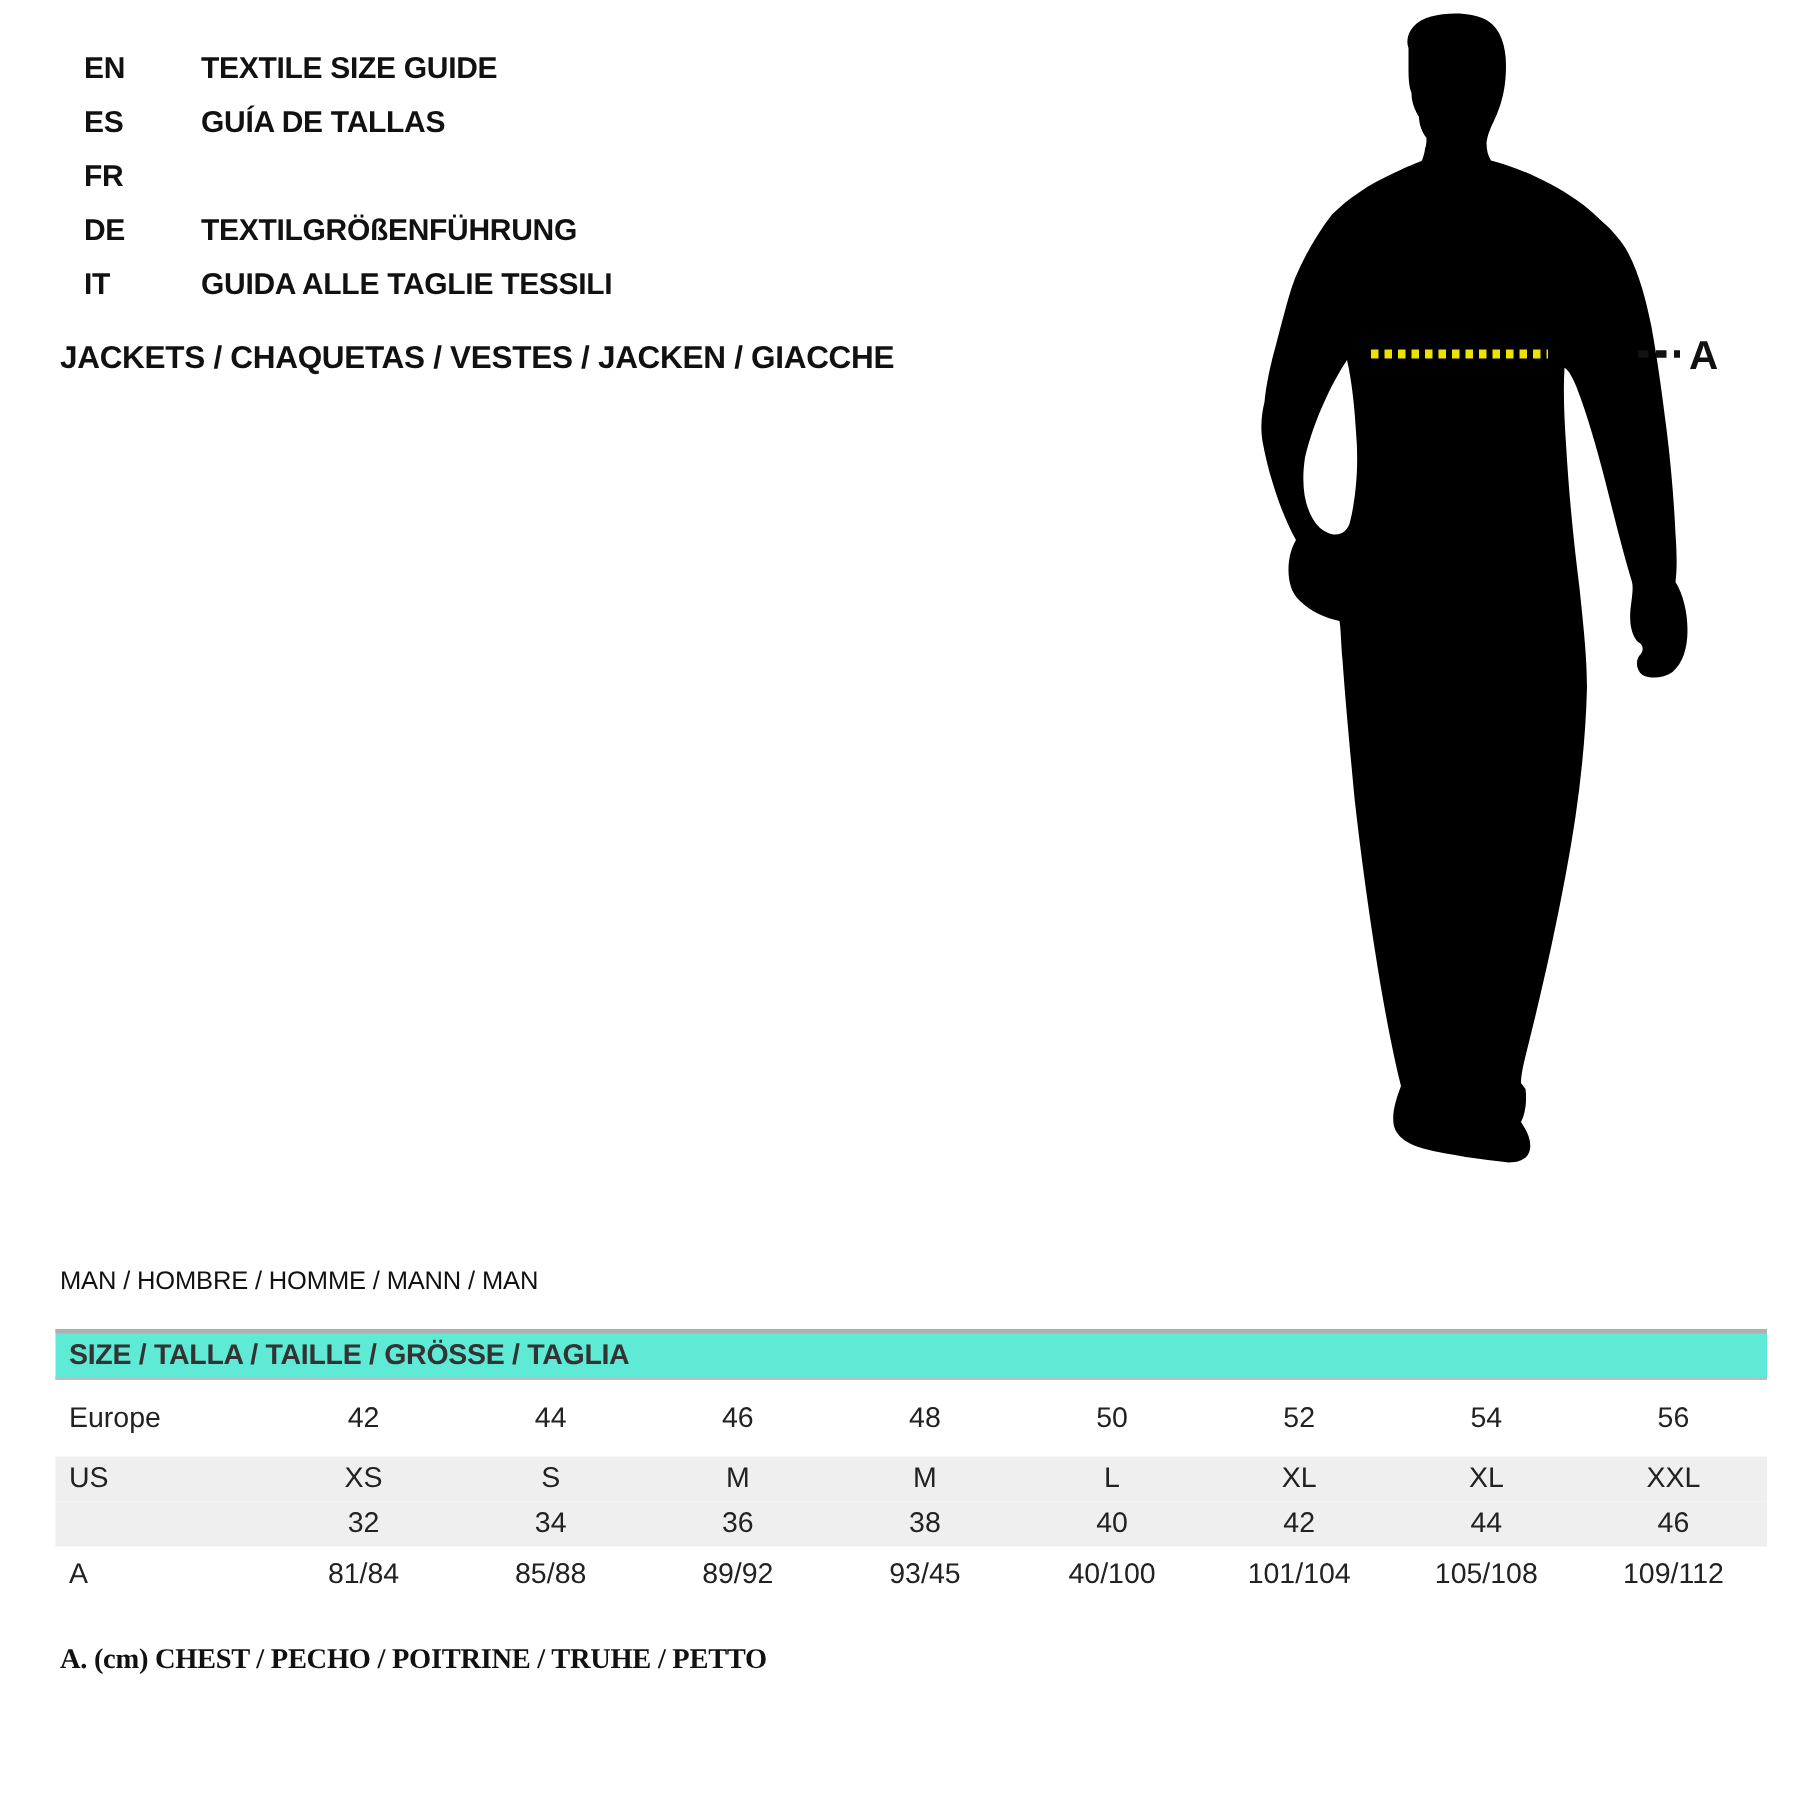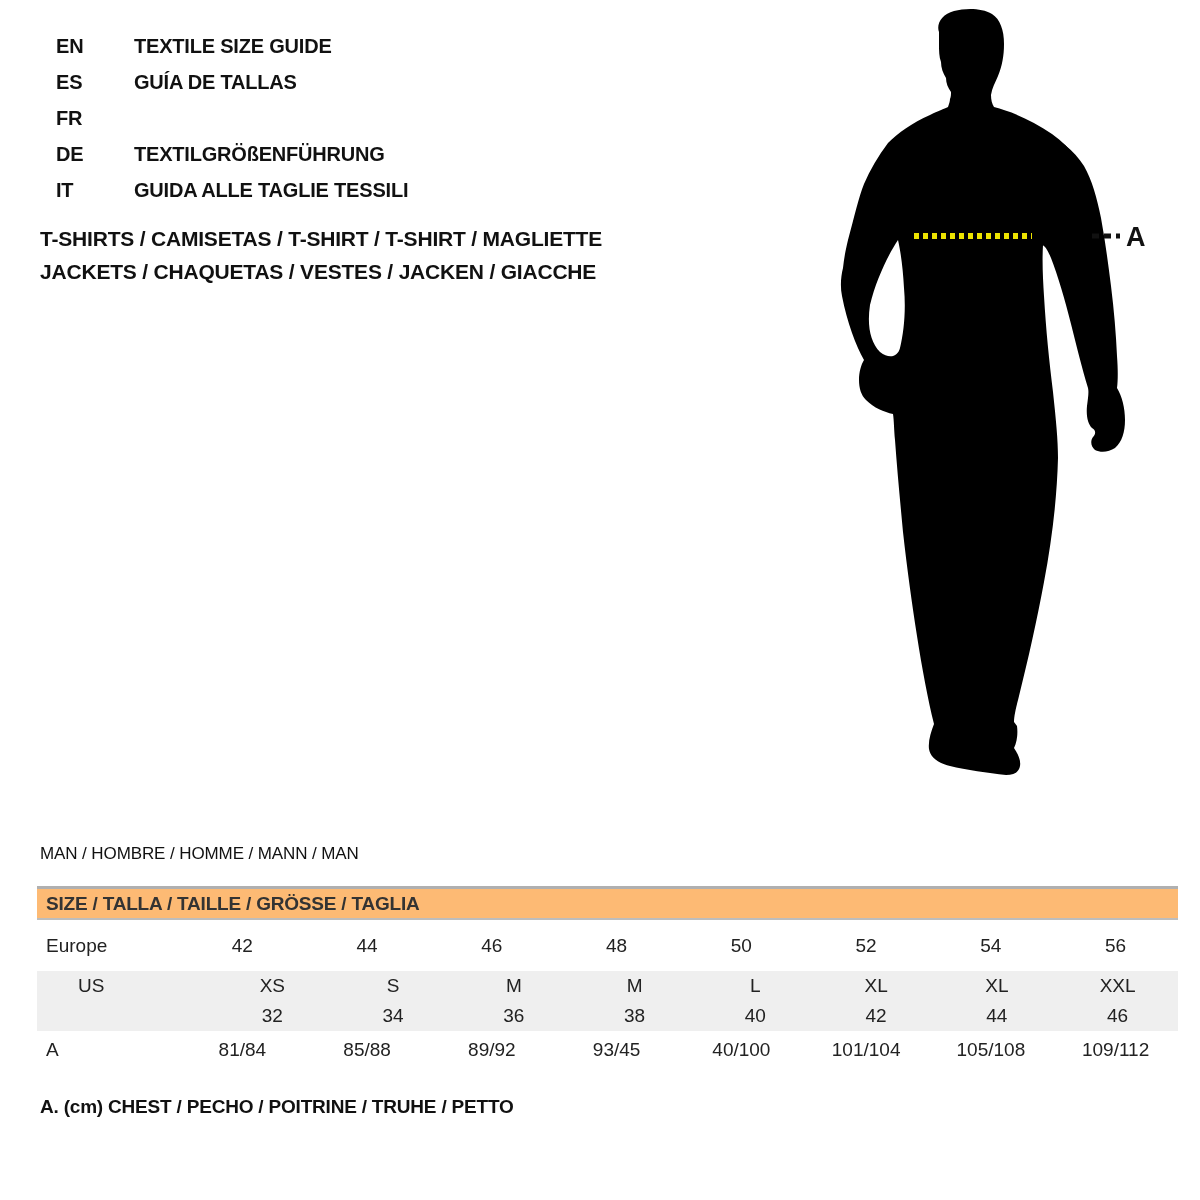--- a/index.html
+++ b/index.html
@@ -14,33 +14,33 @@
   .lang-label{white-space:nowrap;}
   
   .categories{position:absolute;left:40px;top:222px;font-weight:bold;font-size:21px;line-height:33px;letter-spacing:-0.2px;}
   
   .figure{position:absolute;left:830px;top:0;width:330px;height:790px;}
   
   .section-title{position:absolute;left:40px;top:844px;font-size:17px;font-weight:normal;letter-spacing:-0.1px;}
   
   .size-table{position:absolute;left:37px;top:886px;width:1141px;}
   .table-header{
-    background:#fdba74;border-top:3px solid #b0b0b0;border-bottom:2px solid #bdbdbd;
+    background:#5eead4;border-top:3px solid #b0b0b0;border-bottom:2px solid #bdbdbd;
     height:29px;line-height:29px;padding-left:9px;font-size:19px;font-weight:bold;color:#333;
     letter-spacing:-0.2px;
   }
   .trow{display:flex;align-items:center;font-size:19px;color:#222;}
   .trow.h34{height:51px;}
-  .trow.h30{height:30px;padding-left:32px;}
+  .trow.h30{height:30px;}
   .trow.h38{height:38px;}
   .trow.stripe{background:#efefef;}
   .rlabel{width:134px;flex:0 0 134px;padding-left:9px;}
   .cell{flex:1;text-align:center;}
   
-  .footer-note{position:absolute;left:40px;top:1096px;font-size:19px;font-weight:bold;letter-spacing:-0.2px;}
+  .footer-note{position:absolute;left:40px;top:1096px;font-size:19px;font-weight:bold;letter-spacing:-0.2px;font-family:Liberation Serif, serif;}
 </style>
 </head>
 <body>
 
 <div class="lang-block">
   <div class="lang-row">
     <span class="lang-code">EN</span>
     <span class="lang-label">TEXTILE SIZE GUIDE</span>
   </div>
   <div class="lang-row">
@@ -54,21 +54,20 @@
     <span class="lang-code">DE</span>
     <span class="lang-label">TEXTILGRÖßENFÜHRUNG</span>
   </div>
   <div class="lang-row">
     <span class="lang-code">IT</span>
     <span class="lang-label">GUIDA ALLE TAGLIE TESSILI</span>
   </div>
 </div>
 
 <div class="categories">
-  <div>T-SHIRTS / CAMISETAS / T-SHIRT / T-SHIRT / MAGLIETTE</div>
   <div>JACKETS / CHAQUETAS / VESTES / JACKEN / GIACCHE</div>
 </div>
 
 <div class="figure">
   <svg width="330" height="790" viewBox="0 0 330 790" xmlns="http://www.w3.org/2000/svg">
 
     <path fill="#000000" d="
       M 109 32
       C 106 24 112 14 124 11
       C 136 8 152 8 162 14

